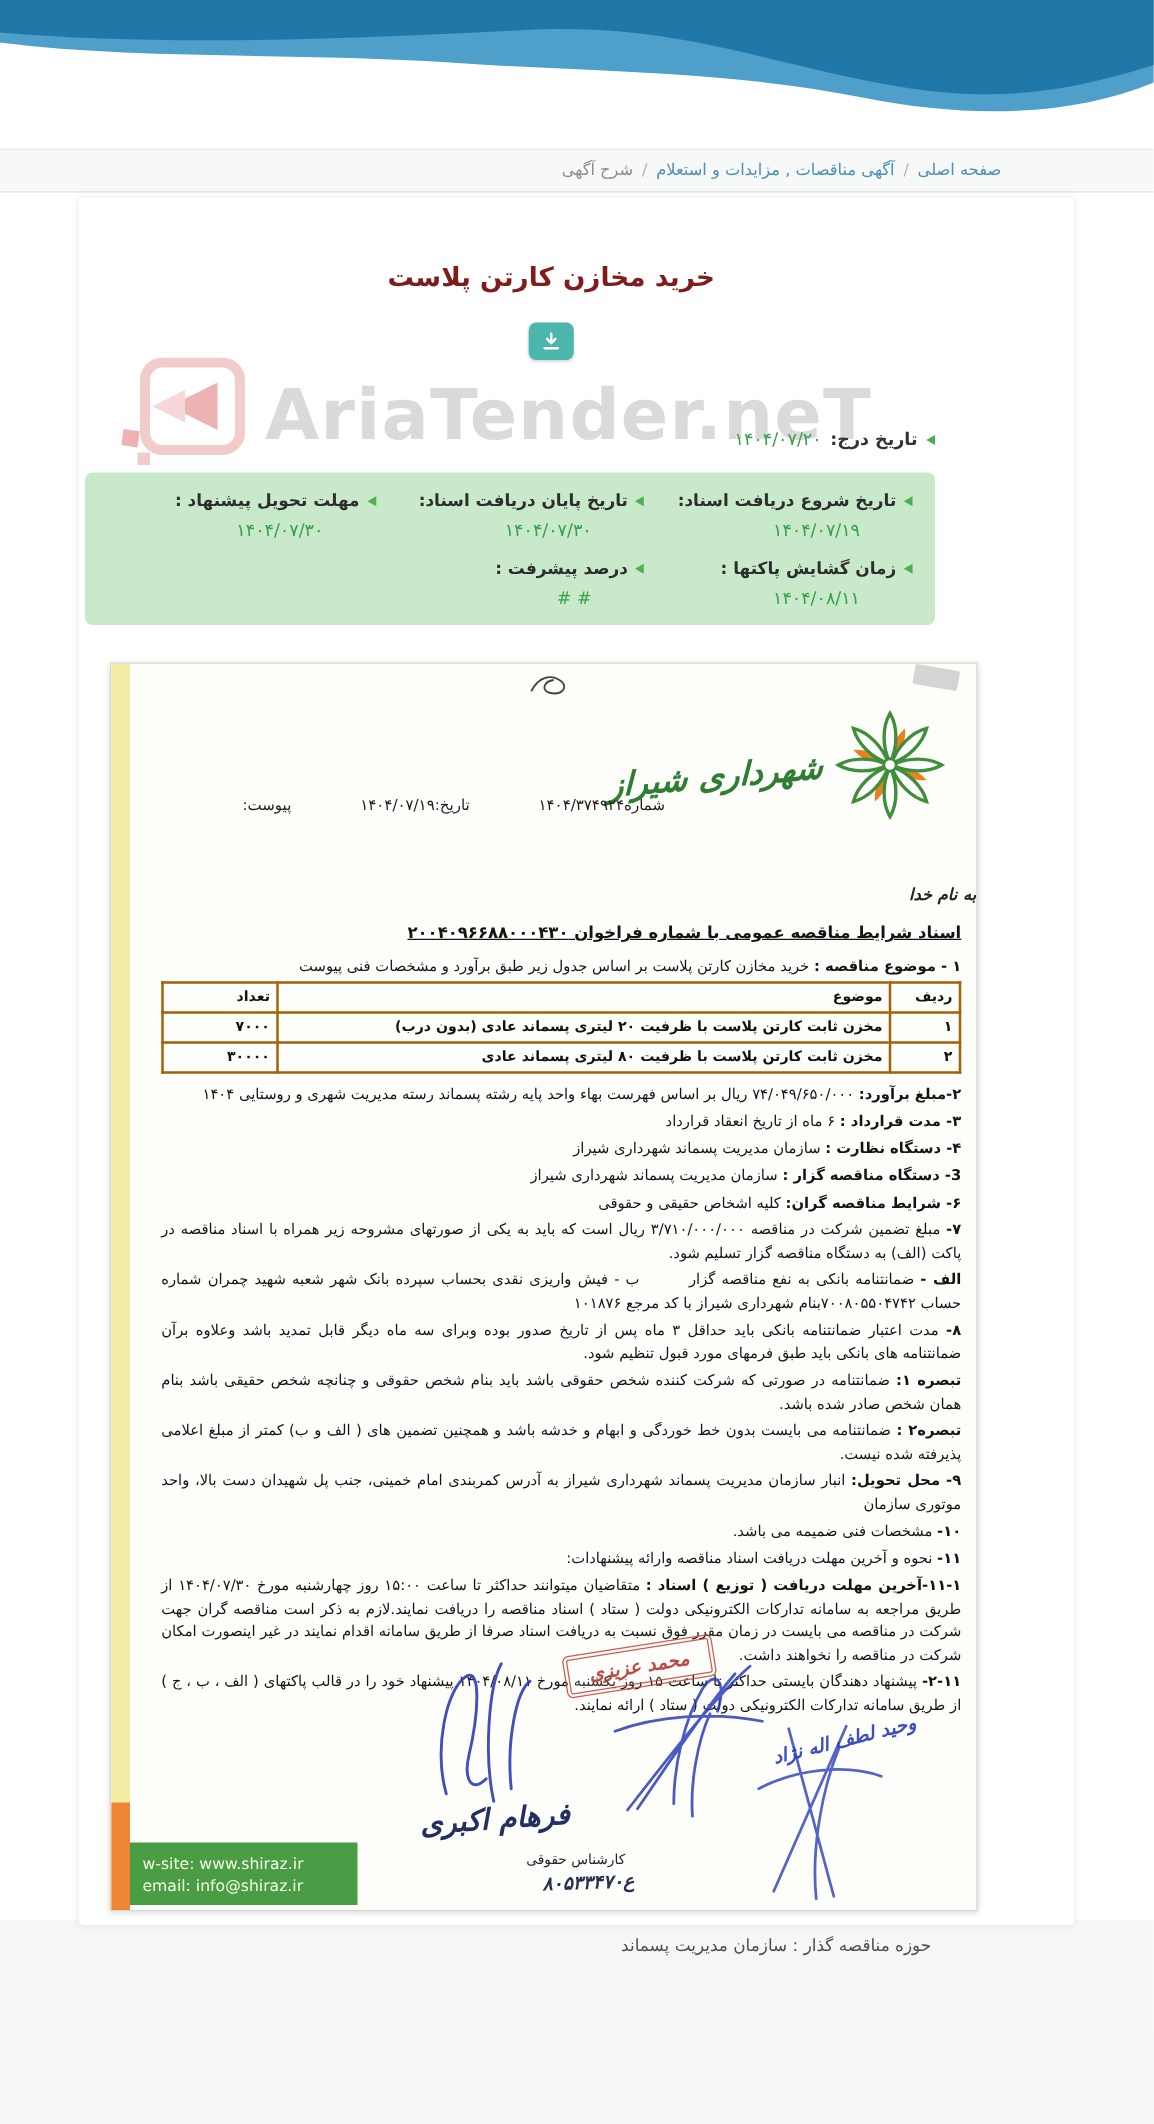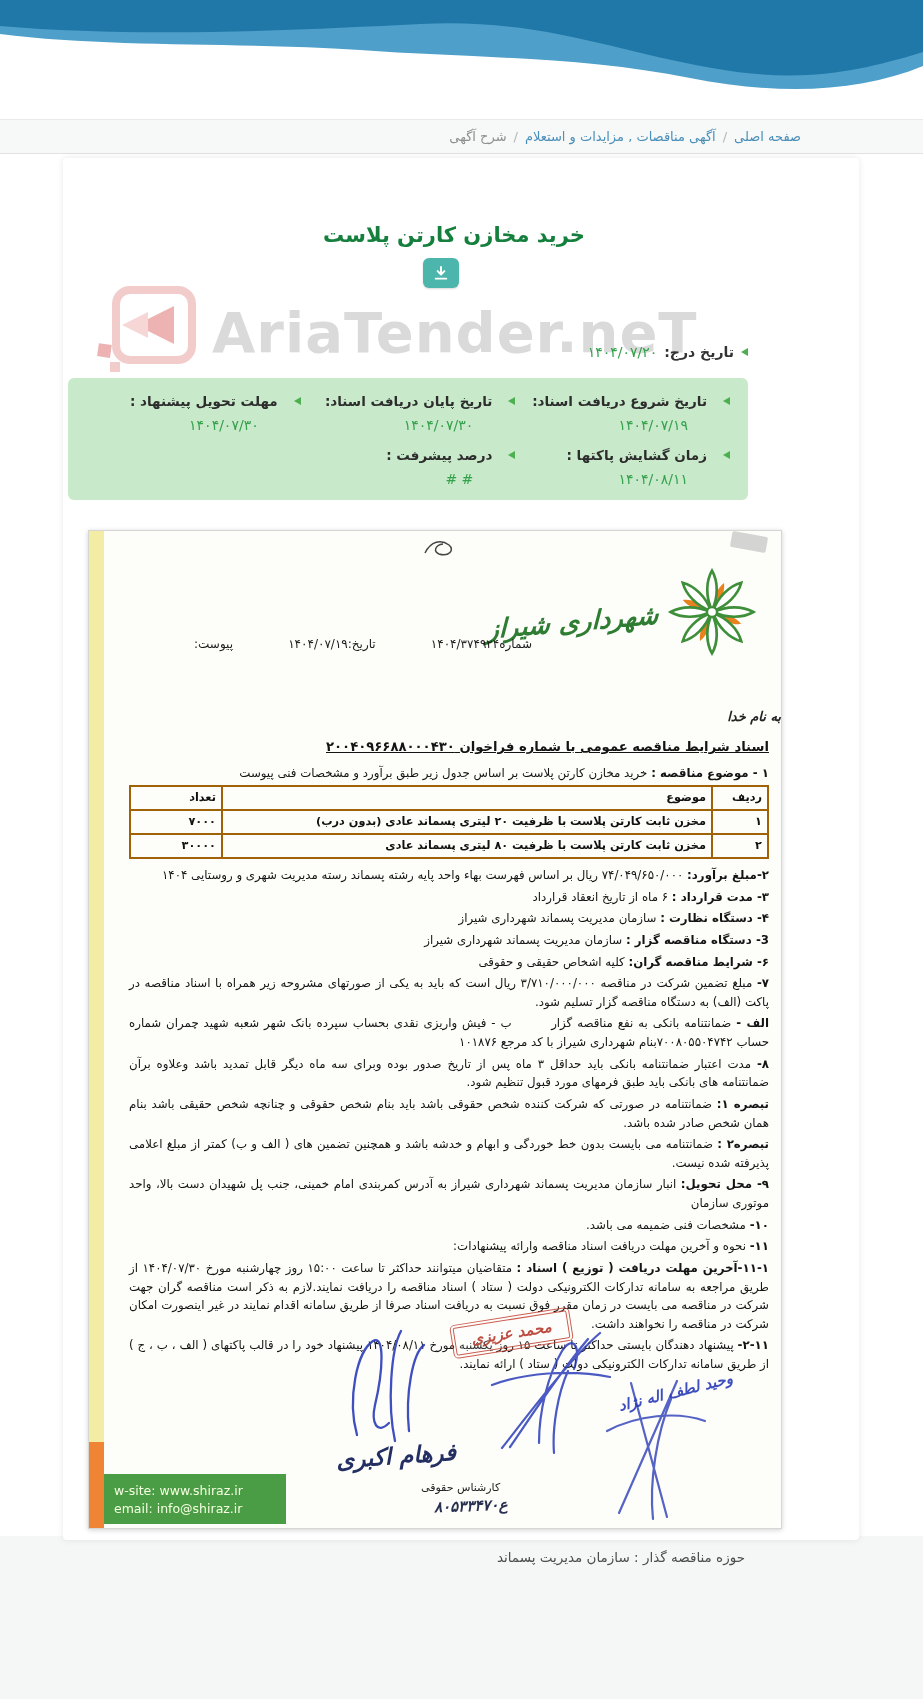--- a/index.html
+++ b/index.html
@@ -22,22 +22,22 @@
   .bc-sep{color:#b5b5b5;}
   .bc-current{color:#8d8d8d;}
   
   .content-card{
     position:absolute;top:158px;left:63px;width:796px;height:1382px;
     background:#ffffff;border-radius:4px;box-shadow:0 0 7px rgba(0,0,0,.09);
     z-index:1;
   }
   
   .page-title{
-    position:absolute;top:210px;left:0;width:882px;text-align:center;margin:13px;
-    color:#15803d;font-size:21px;font-weight:bold;z-index:3;direction:rtl;
+    position:absolute;top:210px;left:0;width:882px;text-align:center;margin:0;
+    color:#7f1d1d;font-size:21px;font-weight:bold;z-index:3;direction:rtl;
   }
   .download-btn{
     position:absolute;top:258px;left:423px;width:36px;height:30px;border-radius:6px;
     background:#4db6ac;display:flex;align-items:center;justify-content:center;
     cursor:pointer;z-index:3;box-shadow:0 1px 2px rgba(0,0,0,.15);
   }
   
   .watermark{
     position:absolute;top:286px;left:90px;display:flex;align-items:center;gap:14px;
     z-index:2;pointer-events:none;opacity:.85;
@@ -59,21 +59,21 @@
   .id-label{font-weight:bold;color:#333;}
   .id-value{color:#35a14b;}
   
   .info-box{
     position:absolute;top:378px;right:175px;width:680px;box-sizing:border-box;
     background:#c9e9cb;border-radius:6px;padding:15px 18px 13px;
     direction:rtl;display:grid;grid-template-columns:1fr 1fr 1fr;row-gap:14px;
     z-index:4;
   }
   .field{display:flex;flex-direction:column;align-items:flex-start;}
-  .label-row{display:flex;align-items:center;gap:16px;margin-left:11px;}
+  .label-row{display:flex;align-items:center;gap:6px;margin-left:11px;}
   .f-label{font-weight:bold;color:#2d2d2d;font-size:13.5px;}
   .f-value{color:#35a14b;font-size:14px;margin:8px 42px 0 0;}
   
   .document{
     position:absolute;top:530px;left:88px;width:692px;height:997px;
     background:#fdfdfa;border:1px solid #d6d6d2;box-shadow:0 1px 5px rgba(0,0,0,.18);
     z-index:3;overflow:hidden;cursor:pointer;
   }
   .strip-y{position:absolute;left:0;top:0;width:15px;height:100%;background:#f2eca4;}
   .strip-o{position:absolute;left:0;bottom:0;width:15px;height:86px;background:#ef8435;}

